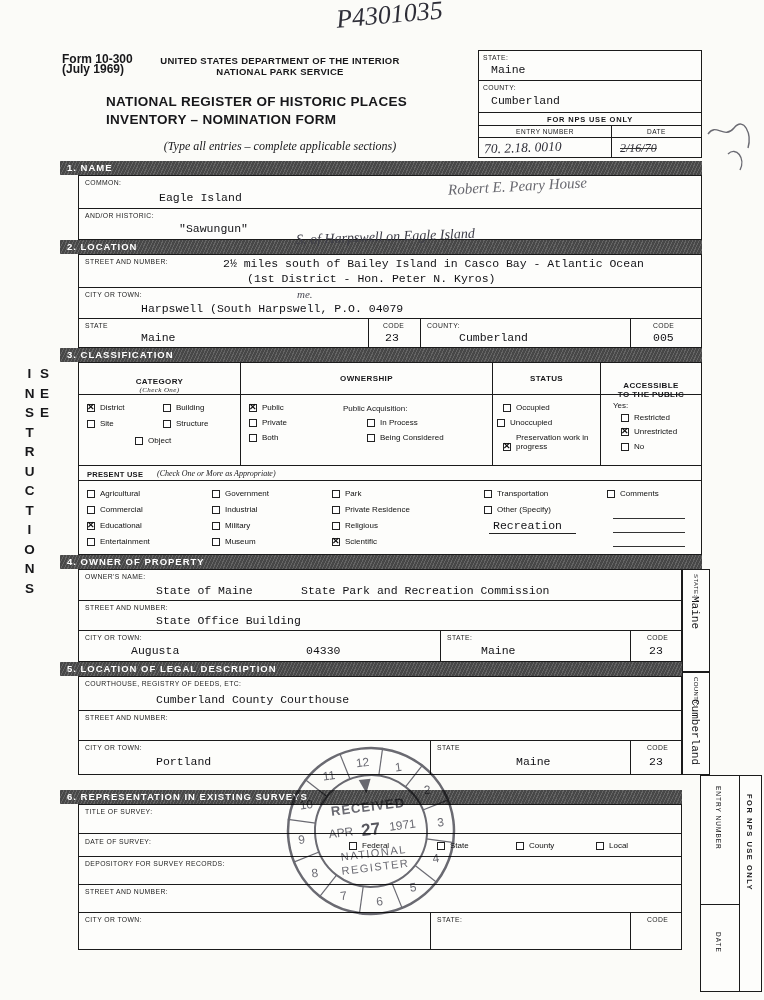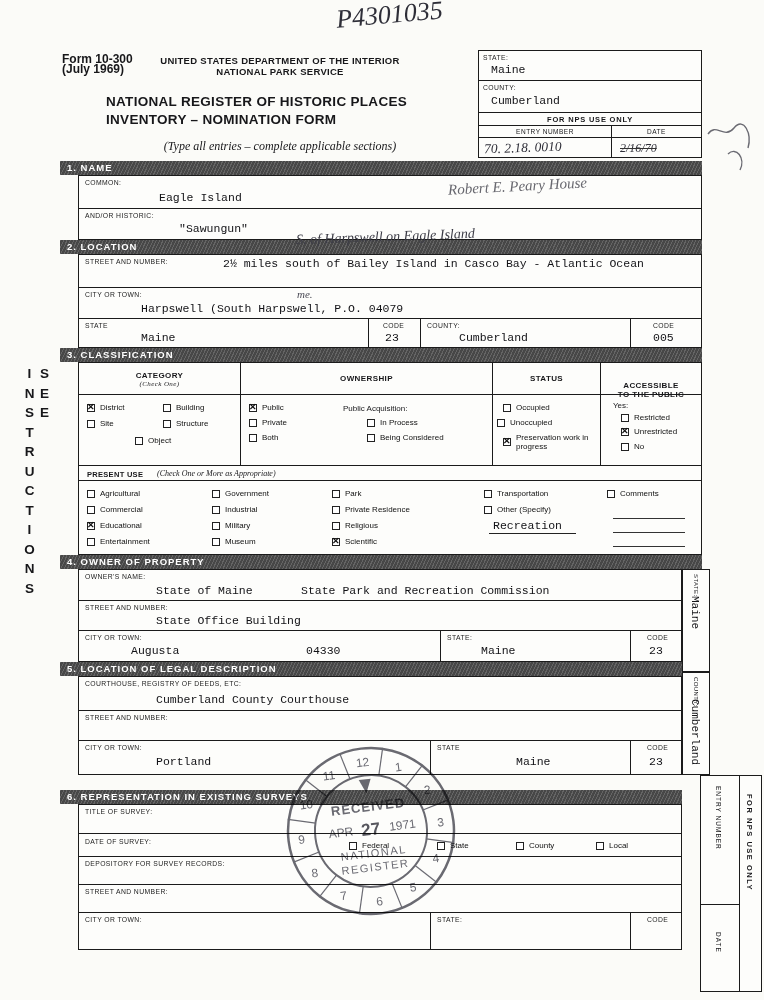--- a/index.html
+++ b/index.html
@@ -10,21 +10,21 @@
        background-image:repeating-linear-gradient(115deg,rgba(255,255,255,.16) 0 1px,rgba(0,0,0,0) 1px 3px);
        color:#fff;font-size:9.5px;font-weight:bold;letter-spacing:1px;line-height:14px;padding:0 7px;box-sizing:border-box;white-space:nowrap}
   .fbox{position:absolute;left:78px;border:1.6px solid #1b1b1b;background:#fdfdfb;box-sizing:border-box}
   .row{position:relative;border-bottom:1px solid #1b1b1b;box-sizing:border-box}
   .row.last{border-bottom:none}
   .cell{position:absolute;top:0;bottom:0;border-right:1px solid #1b1b1b;box-sizing:border-box}
   .cell.last{border-right:none}
   .flabel{position:absolute;font-size:6.8px;letter-spacing:.4px;color:#222;white-space:nowrap}
   .typed{position:absolute;font-family:"Liberation Mono","DejaVu Sans Mono",monospace;font-size:11.5px;color:#121216;white-space:nowrap}
   .hand{position:absolute;font-family:"Liberation Serif",serif;font-style:italic;white-space:nowrap;z-index:15}
-  .ck{position:absolute;display:flex;align-items:center;font-size:8px;color:#111;line-height:9px}
+  .ck{position:absolute;display:flex;align-items:flex-end;font-size:8px;color:#111;line-height:9px}
   .cb{flex:0 0 auto;width:8px;height:8px;border:1px solid #222;margin-right:5px;position:relative;background:#fff;box-sizing:border-box}
   .cb.checked::after{content:"\2715";position:absolute;left:-1px;top:-2px;font-size:9px;font-weight:bold;color:#111}
   .ck-label{white-space:nowrap}
   .ck-label.wrap{white-space:normal;width:78px}
   .vup{writing-mode:vertical-rl;text-orientation:upright}
   .vrl{writing-mode:vertical-rl}
   .hdr-cell{text-align:center;font-weight:bold;font-size:8px;letter-spacing:.4px}
   .ital{font-family:"Liberation Serif",serif;font-style:italic}
   .uline{border-bottom:1px solid #333;height:13px;width:72px;margin-left:6px}
 </style>
@@ -94,20 +94,21 @@
       <div class="typed" style="left:100px;top:13px">"Sawungun"</div>
     </div>
   </div>
 
   <div class="bar" style="top:240px;width:642px">2. LOCATION</div>
   <div class="hand" style="left:296px;top:229px;font-size:14px;color:#3c3c46;transform:rotate(-2deg)">S. of Harpswell on Eagle Island</div>
   <div class="fbox" style="top:254px;width:624px;height:94px">
     <div class="row" style="height:33px">
       <div class="flabel" style="left:6px;top:3px">STREET AND NUMBER:</div>
       <div class="typed" style="left:144px;top:2px">2½ miles south of Bailey Island in Casco Bay - Atlantic Ocean</div>
+      <div class="typed" style="left:168px;top:17px">(1st District - Hon. Peter N. Kyros)</div>
     </div>
     <div class="row" style="height:31px">
       <div class="flabel" style="left:6px;top:3px">CITY OR TOWN:</div>
       <div class="typed" style="left:62px;top:14px">Harpswell (South Harpswell, P.O. 04079</div>
       <div class="hand" style="left:218px;top:0;font-size:11px;color:#4a4a55">me.</div>
     </div>
     <div class="row last" style="height:28px">
       <div class="cell" style="left:0;width:290px">
         <div class="flabel" style="left:6px;top:3px">STATE</div>
         <div class="typed" style="left:62px;top:12px">Maine</div>
@@ -125,21 +126,21 @@
         <div class="typed" style="left:22px;top:12px">005</div>
       </div>
     </div>
   </div>
 
   <div class="bar" style="top:348px;width:642px">3. CLASSIFICATION</div>
   <div class="fbox" style="top:362px;width:624px;height:193px">
 
     <div class="row" style="height:32px">
       <div class="cell hdr-cell" style="left:0;width:162px">
-        <div style="margin-top:8px">CATEGORY</div>
+        <div style="margin-top:14px">CATEGORY</div>
         <div class="ital" style="font-weight:normal;font-size:7px">(Check One)</div>
       </div>
       <div class="cell hdr-cell" style="left:162px;width:252px">
         <div style="margin-top:11px">OWNERSHIP</div>
       </div>
       <div class="cell hdr-cell" style="left:414px;width:108px">
         <div style="margin-top:11px">STATUS</div>
       </div>
       <div class="cell last hdr-cell" style="left:522px;right:0">
         <div style="margin-top:18px">ACCESSIBLE</div>

